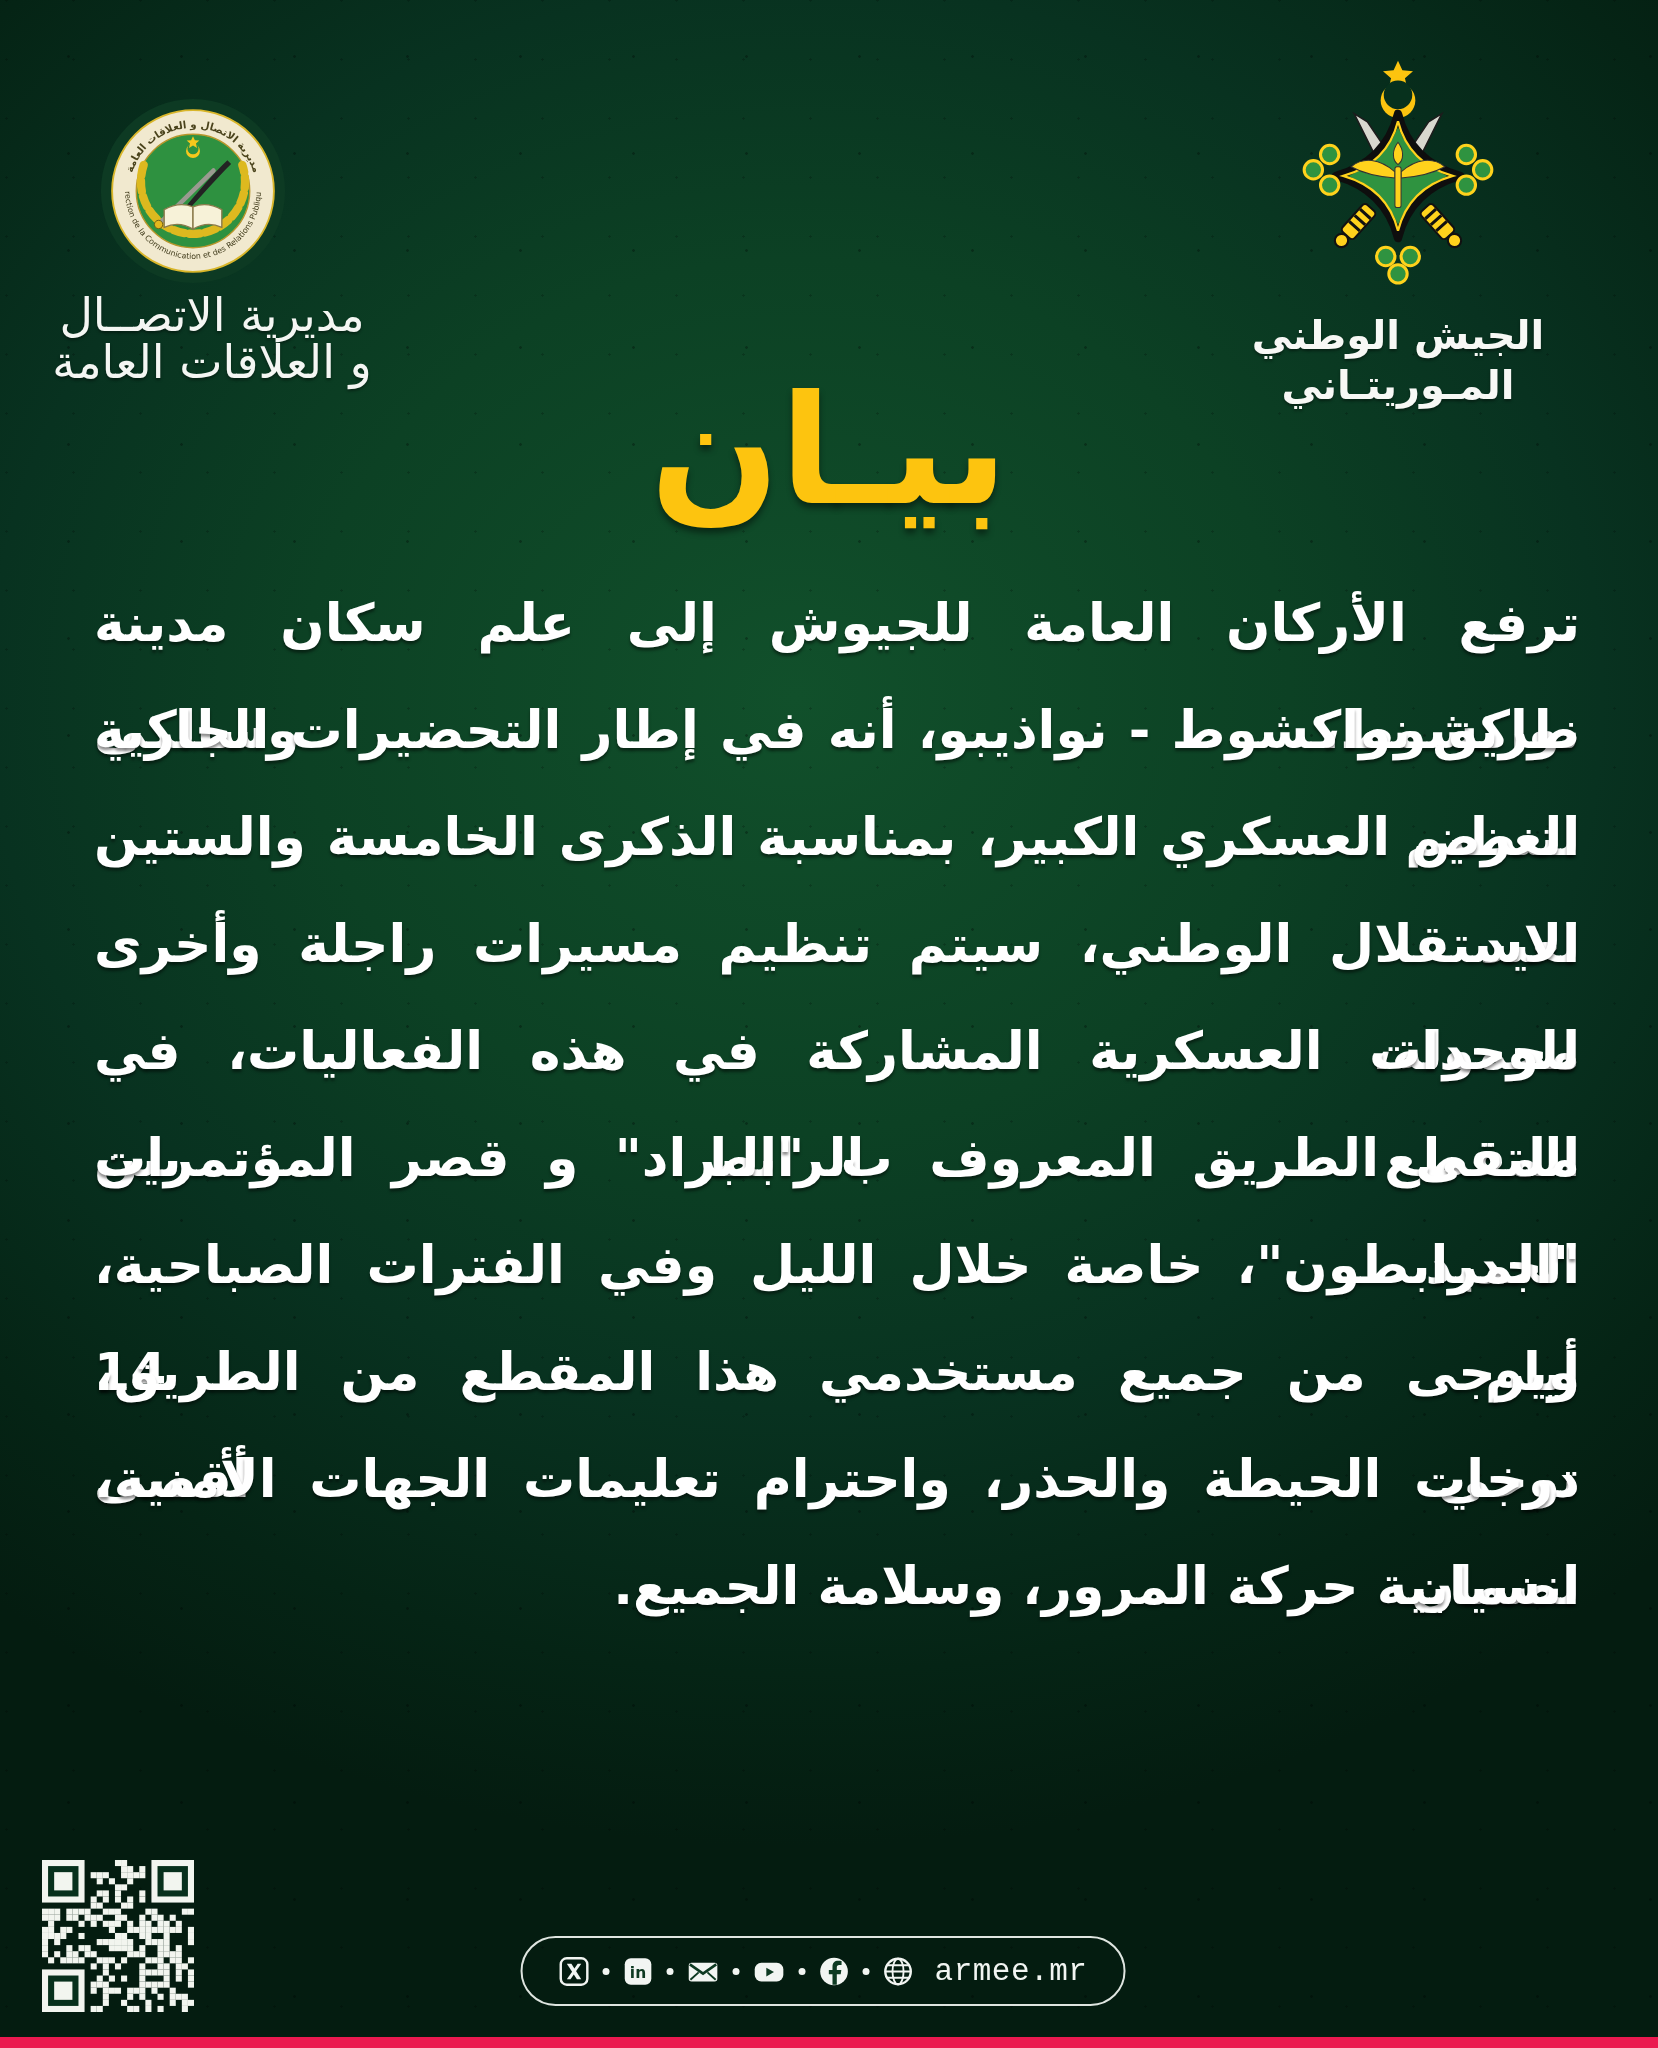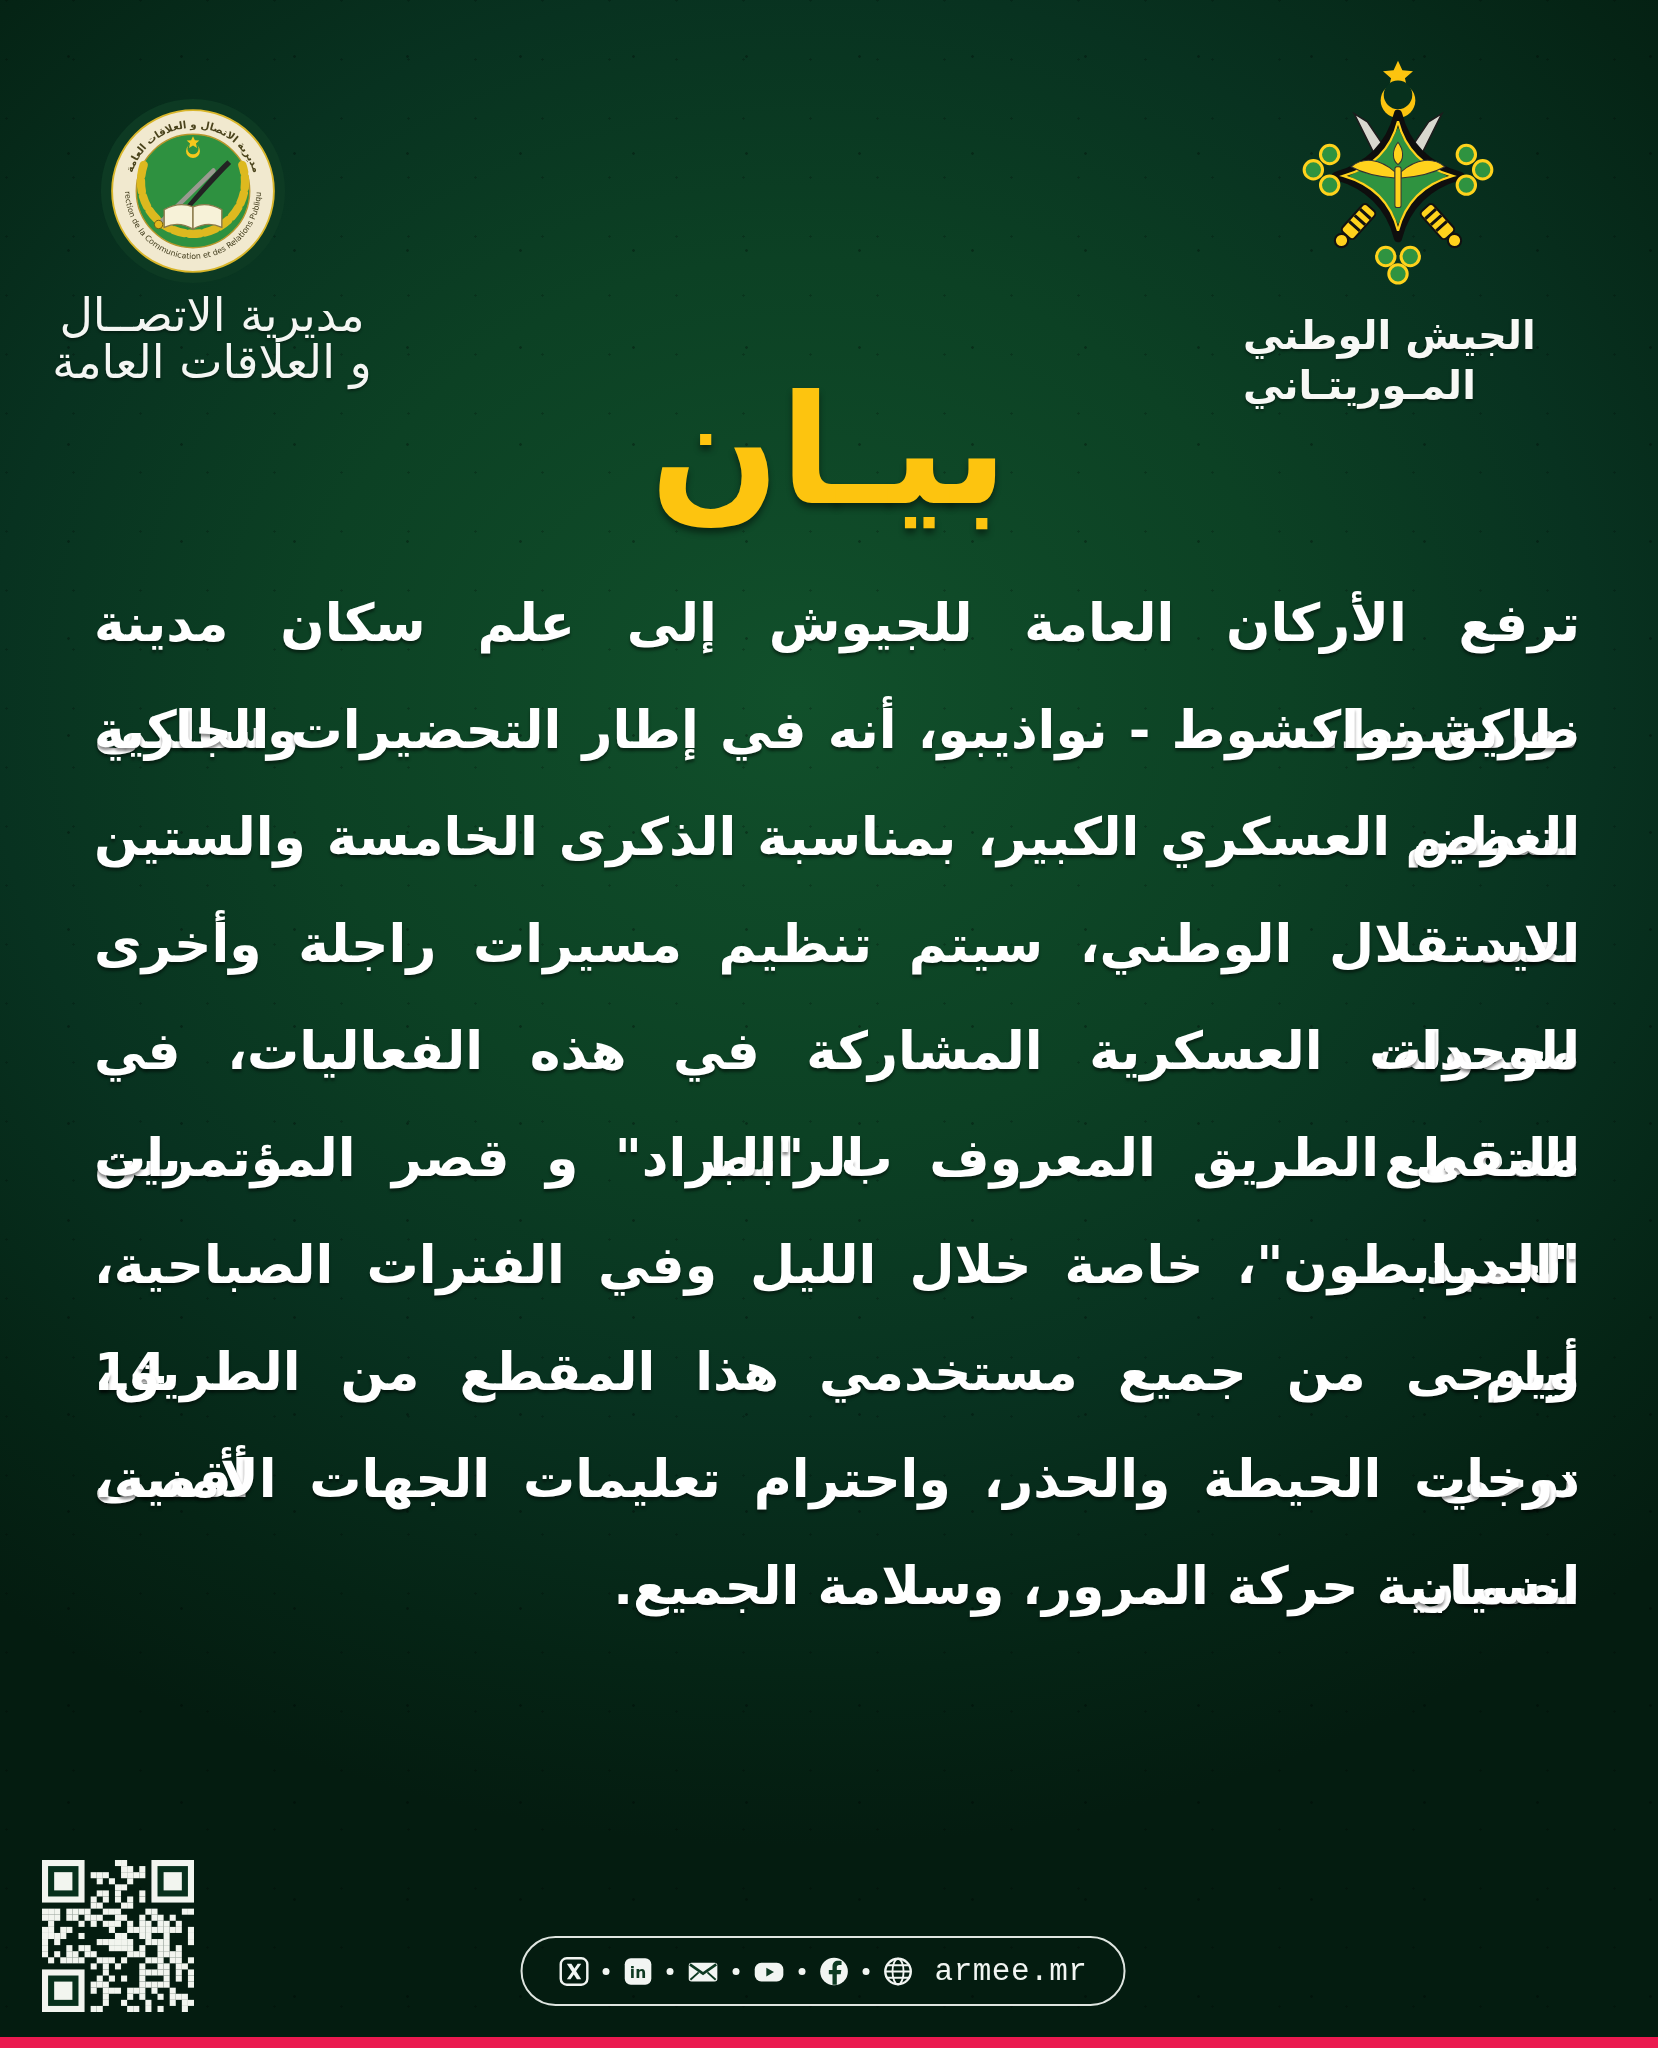--- a/index.html
+++ b/index.html
@@ -18,21 +18,21 @@
     background-position:12px 8px, 40px 30px;
   }
   .seal-wrap{position:absolute;left:100px;top:98px;width:186px;height:186px;}
   .label-left{
     position:absolute;left:37px;top:292px;width:350px;text-align:center;
     color:#f4f6f3;font-size:46px;line-height:47px;font-weight:500;direction:rtl;
     text-shadow:0 2px 3px rgba(0,0,0,.4);
   }
   .emblem-wrap{position:absolute;left:1296px;top:52px;width:204px;height:256px;}
   .label-right{
-    position:absolute;left:1243px;top:310px;width:310px;text-align:left;
+    position:absolute;left:1243px;top:310px;width:310px;text-align:center;
     color:#f7f8f5;font-size:40px;line-height:50px;font-weight:700;direction:rtl;
     text-shadow:0 2px 3px rgba(0,0,0,.4);
   }
   .title{
     position:absolute;left:0;top:348px;width:100%;text-align:center;
     color:#fdc40f;font-size:152px;line-height:205px;font-weight:700;direction:rtl;
     text-shadow:0 5px 6px rgba(0,0,0,.45);
   }
   .statement{
     position:absolute;left:8px;top:570px;width:100%;padding:0 86px;box-sizing:border-box;

